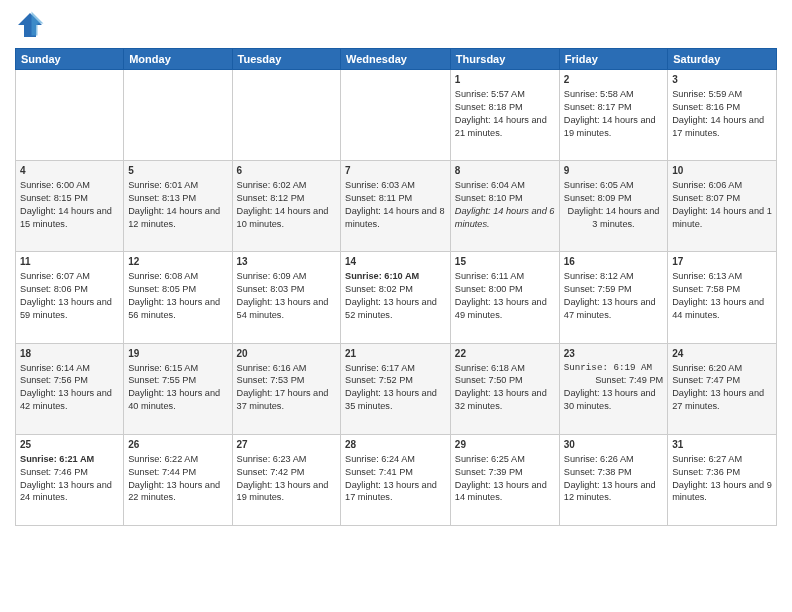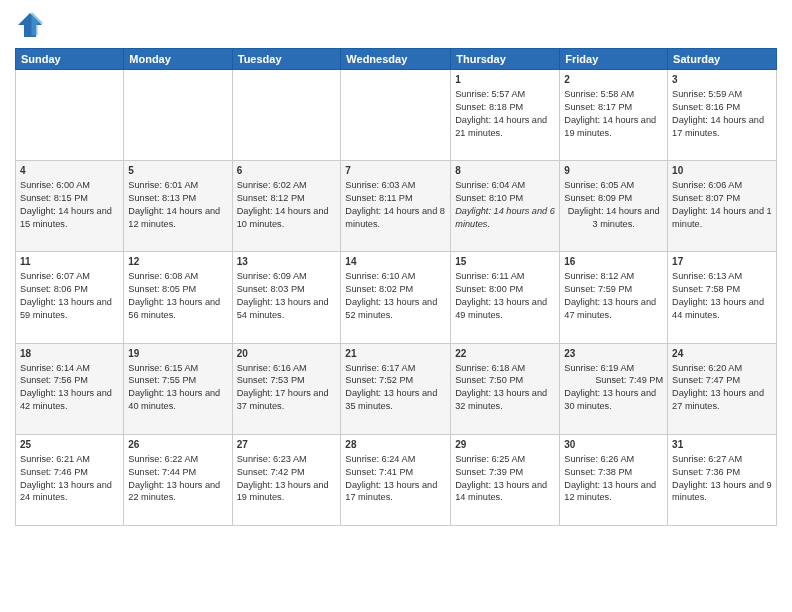--- a/index.html
+++ b/index.html
@@ -208,21 +208,21 @@
             <span style="display: block;">Daylight: 13 hours and 56 minutes.</span>
           </td>
           <td>
             <span class="day-number">13</span>
             <span style="display: block;">Sunrise: 6:09 AM</span>
             <span style="display: block;">Sunset: 8:03 PM</span>
             <span style="display: block;">Daylight: 13 hours and 54 minutes.</span>
           </td>
           <td>
             <span class="day-number">14</span>
-            <span style="display: block;">Sunrise: 6:10 AM</span>
+            <span style="display: block; font-weight: bold;">Sunrise: 6:10 AM</span>
             <span style="display: block;">Sunset: 8:02 PM</span>
             <span style="display: block;">Daylight: 13 hours and 52 minutes.</span>
           </td>
           <td>
             <span class="day-number">15</span>
             <span style="display: block;">Sunrise: 6:11 AM</span>
             <span style="display: block;">Sunset: 8:00 PM</span>
             <span style="display: block;">Daylight: 13 hours and 49 minutes.</span>
           </td>
           <td>
@@ -264,35 +264,35 @@
             <span style="display: block;">Daylight: 13 hours and 35 minutes.</span>
           </td>
           <td>
             <span class="day-number">22</span>
             <span style="display: block;">Sunrise: 6:18 AM</span>
             <span style="display: block;">Sunset: 7:50 PM</span>
             <span style="display: block;">Daylight: 13 hours and 32 minutes.</span>
           </td>
           <td>
             <span class="day-number">23</span>
-            <span style="display: block;">Sunrise: 6:19 AM</span>
+            <span style="display: block; font-family: Liberation Mono, monospace;">Sunrise: 6:19 AM</span>
             <span style="display: block; text-align: right;">Sunset: 7:49 PM</span>
             <span style="display: block;">Daylight: 13 hours and 30 minutes.</span>
           </td>
           <td>
             <span class="day-number">24</span>
             <span style="display: block;">Sunrise: 6:20 AM</span>
             <span style="display: block;">Sunset: 7:47 PM</span>
             <span style="display: block;">Daylight: 13 hours and 27 minutes.</span>
           </td>
         </tr>
         <tr>
           <td>
             <span class="day-number">25</span>
-            <span style="display: block;">Sunrise: 6:21 AM</span>
+            <span style="display: block; font-weight: bold;">Sunrise: 6:21 AM</span>
             <span style="display: block;">Sunset: 7:46 PM</span>
             <span style="display: block;">Daylight: 13 hours and 24 minutes.</span>
           </td>
           <td>
             <span class="day-number">26</span>
             <span style="display: block;">Sunrise: 6:22 AM</span>
             <span style="display: block;">Sunset: 7:44 PM</span>
             <span style="display: block;">Daylight: 13 hours and 22 minutes.</span>
           </td>
           <td>

